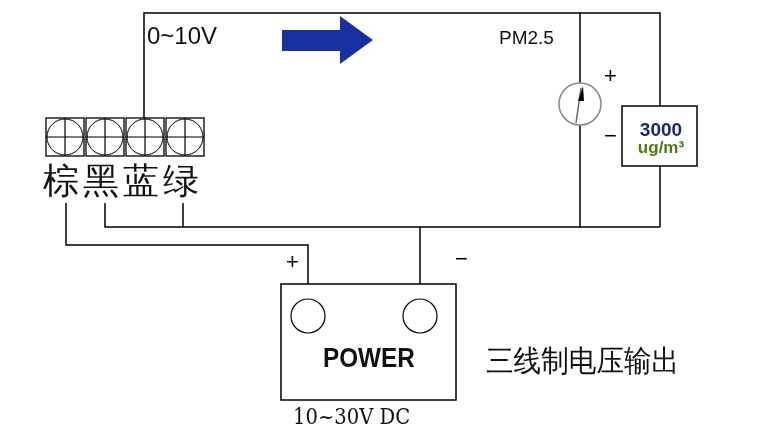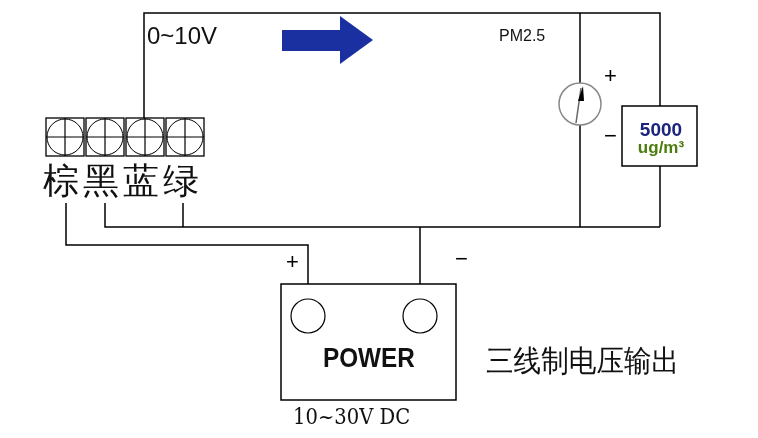--- a/index.html
+++ b/index.html
@@ -1,21 +1,21 @@
 <!DOCTYPE html>
 <html><head>
   <meta charset="utf-8">
   <style>
     html, body { margin: 0; padding: 0; background: #ffffff; }
     body { width: 758px; height: 438px; position: relative; overflow: hidden; }
     #canvas { position: absolute; left: 0; top: 0; width: 758px; height: 438px; }
     .lbl { position: absolute; white-space: nowrap; line-height: 1; }
     .bold-sans { font-family: "Liberation Sans", "DejaVu Sans", sans-serif; font-weight: normal; color: #111; }
     #range-label { left: 147px; top: 24px; font-size: 24px; }
-    #pm-label { left: 499px; top: 28px; font-size: 16px; }
+    #pm-label { left: 499px; top: 28px; font-size: 19px; }
     #arrow-text { left: 324px; top: 31px; font-size: 20px; color: #ffffff; font-weight: normal; font-family: "Liberation Sans", sans-serif; letter-spacing: 1px; margin-left: 48px; }
     #plus-sensor { left: 604px; top: 65px; font-size: 22px; font-family: "Liberation Sans", sans-serif; }
     #minus-sensor { left: 604px; top: 125px; font-size: 22px; font-family: "Liberation Sans", sans-serif; }
     #reading-value { left: 625px; top: 120px; width: 72px; text-align: center; font-size: 19px; color: #1a237e; font-weight: bold; font-family: "Liberation Sans", sans-serif; }
     #reading-unit { left: 625px; top: 139px; width: 72px; text-align: center; font-size: 17px; color: #4d7c0f; font-weight: bold; font-family: "Liberation Sans", sans-serif; }
     .wire-label { top: 163px; font-size: 36px; font-family: "DejaVu Serif", "Liberation Serif", serif; color: #111; }
     #wire-0 { left: 43px; }
     #wire-1 { left: 83px; }
     #wire-2 { left: 123px; }
     #wire-3 { left: 163px; }
@@ -82,21 +82,21 @@
   <rect x="281" y="284" width="175" height="116" fill="#fff" stroke="#000" stroke-width="1.5"></rect>
   <circle cx="308" cy="316" r="17" fill="none" stroke="#000" stroke-width="1.2"></circle>
   <circle cx="420" cy="316" r="17" fill="none" stroke="#000" stroke-width="1.2"></circle>
 </svg>
 
 <div class="lbl bold-sans" id="range-label">0~10V</div>
 <div class="lbl" id="arrow-text">5 V</div>
 <div class="lbl bold-sans" id="pm-label">PM2.5</div>
 <div class="lbl" id="plus-sensor">+</div>
 <div class="lbl" id="minus-sensor">−</div>
-<div class="lbl" id="reading-value">5000</div>
+<div class="lbl" id="reading-value">3000</div>
 <div class="lbl" id="reading-unit">ug/m³</div>
 
 <div class="lbl wire-label" id="wire-0">棕</div>
 <div class="lbl wire-label" id="wire-1">黑</div>
 <div class="lbl wire-label" id="wire-2">蓝</div>
 <div class="lbl wire-label" id="wire-3">绿</div>
 
 <div class="lbl" id="plus-power">+</div>
 <div class="lbl" id="minus-power">−</div>
 <div class="lbl" id="power-label">POWER</div>

